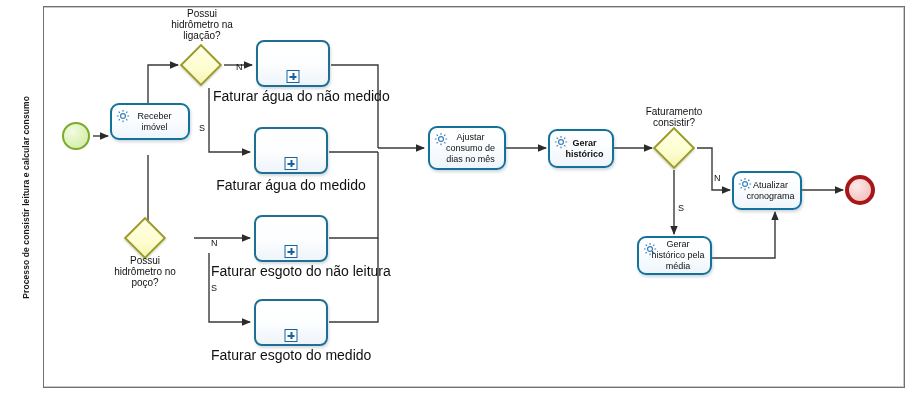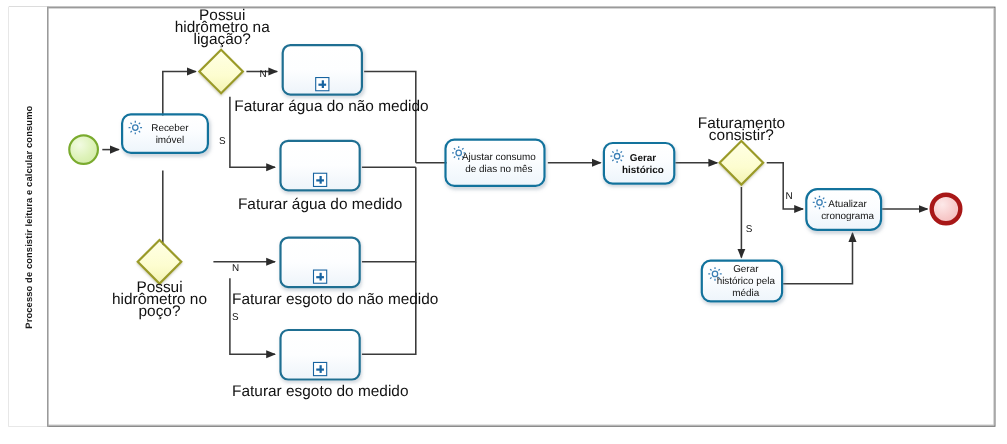--- a/index.html
+++ b/index.html
@@ -129,21 +129,21 @@
     position:absolute;
     width:30px;height:30px;
     transform:rotate(45deg);
     box-sizing:border-box;
     border:2px solid #9a9a27;
     background:linear-gradient(135deg,#ffffe4 0%,#fdfdd0 60%,#f4f4b4 100%);
     box-shadow:1px 1px 2px rgba(130,130,90,.35);
   }
   .gw-caption{
     position:absolute;
-    font-size:14px;
+    font-size:10px;
     color:#111111;
     text-align:center;
     line-height:11px;
     white-space:pre-line;
   }
 
   
   .flow-label{
     position:absolute;
     font-size:9px;
@@ -233,28 +233,28 @@
   <div class="subproc-caption" style="left:213px;top:88px;width:160px;">Faturar água do não medido</div>
 
   <div class="subproc" style="left:254px;top:127px;width:74px;height:47px;">
     <span class="plus-marker"></span>
   </div>
   <div class="subproc-caption" style="left:211px;top:177px;width:160px;">Faturar água do medido</div>
 
   <div class="subproc" style="left:254px;top:215px;width:74px;height:47px;">
     <span class="plus-marker"></span>
   </div>
-  <div class="subproc-caption" style="left:211px;top:263px;width:160px;">Faturar esgoto do não medido</div>
+  <div class="subproc-caption" style="left:211px;top:263px;width:160px;">Faturar esgoto do não leitura</div>
 
   <div class="subproc" style="left:254px;top:299px;width:74px;height:47px;">
     <span class="plus-marker"></span>
   </div>
   <div class="subproc-caption" style="left:211px;top:347px;width:160px;">Faturar esgoto do medido</div>
 
-  <div class="task" style="left:404px;top:126px;width:92px;height:44px;">
+  <div class="task" style="left:428px;top:126px;width:78px;height:44px;">
     <svg class="gear" viewBox="0 0 24 24">
       <g fill="none" stroke="#3b7fb5" stroke-width="2">
         <circle cx="12" cy="12" r="4.2"></circle>
         <path d="M12 1.5v3M12 19.5v3M1.5 12h3M19.5 12h3M4.5 4.5l2.1 2.1M17.4 17.4l2.1 2.1M19.5 4.5l-2.1 2.1M6.6 17.4l-2.1 2.1"></path>
       </g>
     </svg>
     <span class="tlabel">Ajustar consumo de dias no mês</span>
   </div>
 
   <div class="task" style="left:548px;top:129px;width:66px;height:39px;font-weight:bold;">
@@ -274,21 +274,21 @@
   <div class="task" style="left:637px;top:236px;width:75px;height:39px;">
     <svg class="gear" viewBox="0 0 24 24">
       <g fill="none" stroke="#3b7fb5" stroke-width="2">
         <circle cx="12" cy="12" r="4.2"></circle>
         <path d="M12 1.5v3M12 19.5v3M1.5 12h3M19.5 12h3M4.5 4.5l2.1 2.1M17.4 17.4l2.1 2.1M19.5 4.5l-2.1 2.1M6.6 17.4l-2.1 2.1"></path>
       </g>
     </svg>
     <span class="tlabel">Gerar histórico pela média</span>
   </div>
 
-  <div class="task" style="left:732px;top:171px;width:70px;height:39px;border-radius:11px;">
+  <div class="task" style="left:732px;top:171px;width:70px;height:39px;">
     <svg class="gear" viewBox="0 0 24 24">
       <g fill="none" stroke="#3b7fb5" stroke-width="2">
         <circle cx="12" cy="12" r="4.2"></circle>
         <path d="M12 1.5v3M12 19.5v3M1.5 12h3M19.5 12h3M4.5 4.5l2.1 2.1M17.4 17.4l2.1 2.1M19.5 4.5l-2.1 2.1M6.6 17.4l-2.1 2.1"></path>
       </g>
     </svg>
     <span class="tlabel">Atualizar cronograma</span>
   </div>
 
   <div class="event end-event" style="left:845px;top:175px;"></div>

